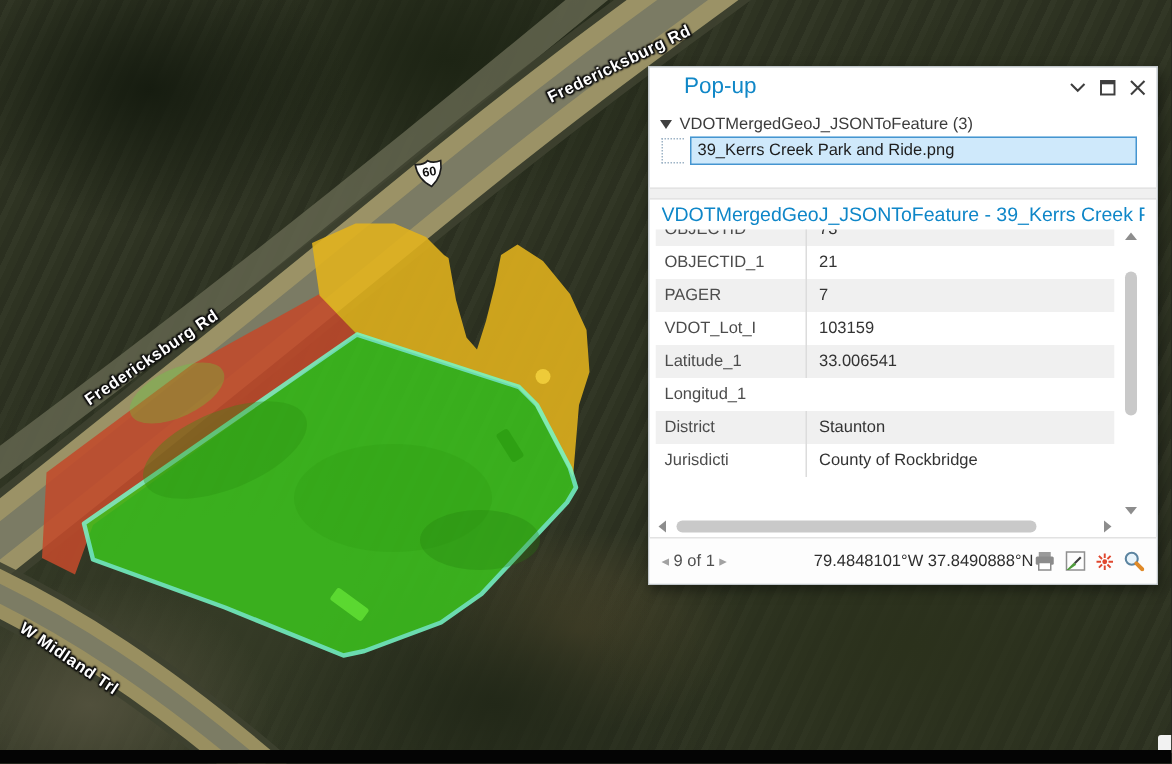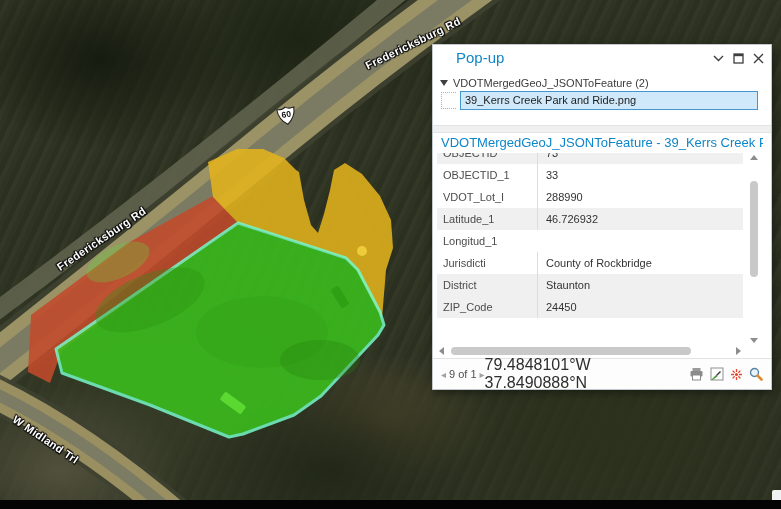--- a/index.html
+++ b/index.html
@@ -71,21 +71,21 @@
   
   .hscroll{position:absolute;left:4px;right:28px;top:300px;height:13px;}
   .hscroll .arr-left,.hscroll .arr-right{position:absolute;top:2px;width:0;height:0;border-top:4px solid transparent;border-bottom:4px solid transparent;cursor:pointer;}
   .hscroll .arr-left{left:2px;border-right:5px solid #8d8d8d;}
   .hscroll .arr-right{right:2px;border-left:5px solid #8d8d8d;}
   .hthumb{position:absolute;left:14px;top:2px;width:240px;height:8px;background:#c9c9c9;border-radius:4px;cursor:pointer;}
   
   .p-footer{position:absolute;left:0;right:0;top:313px;bottom:0;border-top:1px solid #e2e2e2;display:flex;align-items:center;padding:0 8px;box-sizing:border-box;background:#fdfdfd;}
   .pager{display:flex;align-items:center;gap:3px;color:#4f4f4f;font-size:11px;}
   .pager .pg-arrow{color:#a2a2a2;font-size:10px;cursor:pointer;}
-  .coords{flex:1;text-align:left;font-size:16px;color:#2e2e2e;}
+  .coords{flex:1;text-align:right;font-size:11px;color:#2e2e2e;}
   .f-icons{display:flex;align-items:center;gap:6px;}
   .f-icons span{display:inline-flex;cursor:pointer;}
 </style>
 </head>
 <body>
 
 <div class="stage">
 
   <div class="imagery"></div>
 
@@ -143,63 +143,63 @@
         <span>
           <svg width="11" height="11" viewBox="0 0 11 11">
               <path d="M1 1 L10 10 M10 1 L1 10" stroke="#3e3e3e" stroke-width="1.4"></path>
             </svg>
         </span>
       </div>
     </div>
 
     <div class="tree-label-row">
       <span class="expander"></span>
-      <span>VDOTMergedGeoJ_JSONToFeature (2)</span>
+      <span>VDOTMergedGeoJ_JSONToFeature (3)</span>
     </div>
     <div class="sel-row">
       <span class="tree-guide"></span>
       <span class="sel-box">39_Kerrs Creek Park and Ride.png</span>
     </div>
 
     <div class="p-divider"></div>
 
     <div class="feat-title">VDOTMergedGeoJ_JSONToFeature - 39_Kerrs Creek Park a...</div>
 
     <div class="table-clip">
       <div class="trows">
           <div class="trow alt">
             <div class="tlabel">OBJECTID</div>
             <div class="tvalue">73</div>
           </div>
           <div class="trow">
             <div class="tlabel">OBJECTID_1</div>
-            <div class="tvalue">33</div>
+            <div class="tvalue">21</div>
+          </div>
+          <div class="trow alt">
+            <div class="tlabel">PAGER</div>
+            <div class="tvalue">7</div>
           </div>
           <div class="trow">
             <div class="tlabel">VDOT_Lot_I</div>
-            <div class="tvalue">288990</div>
+            <div class="tvalue">103159</div>
           </div>
           <div class="trow alt">
             <div class="tlabel">Latitude_1</div>
-            <div class="tvalue">46.726932</div>
+            <div class="tvalue">33.006541</div>
           </div>
           <div class="trow">
             <div class="tlabel">Longitud_1</div>
+          </div>
+          <div class="trow alt">
+            <div class="tlabel">District</div>
+            <div class="tvalue">Staunton</div>
           </div>
           <div class="trow">
             <div class="tlabel">Jurisdicti</div>
             <div class="tvalue">County of Rockbridge</div>
-          </div>
-          <div class="trow alt">
-            <div class="tlabel">District</div>
-            <div class="tvalue">Staunton</div>
-          </div>
-          <div class="trow alt">
-            <div class="tlabel">ZIP_Code</div>
-            <div class="tvalue">24450</div>
           </div>
         </div>
     </div>
 
     <div class="vscroll">
       <span class="arr-up"></span>
       <span class="vthumb"></span>
       <span class="arr-down"></span>
     </div>
 

